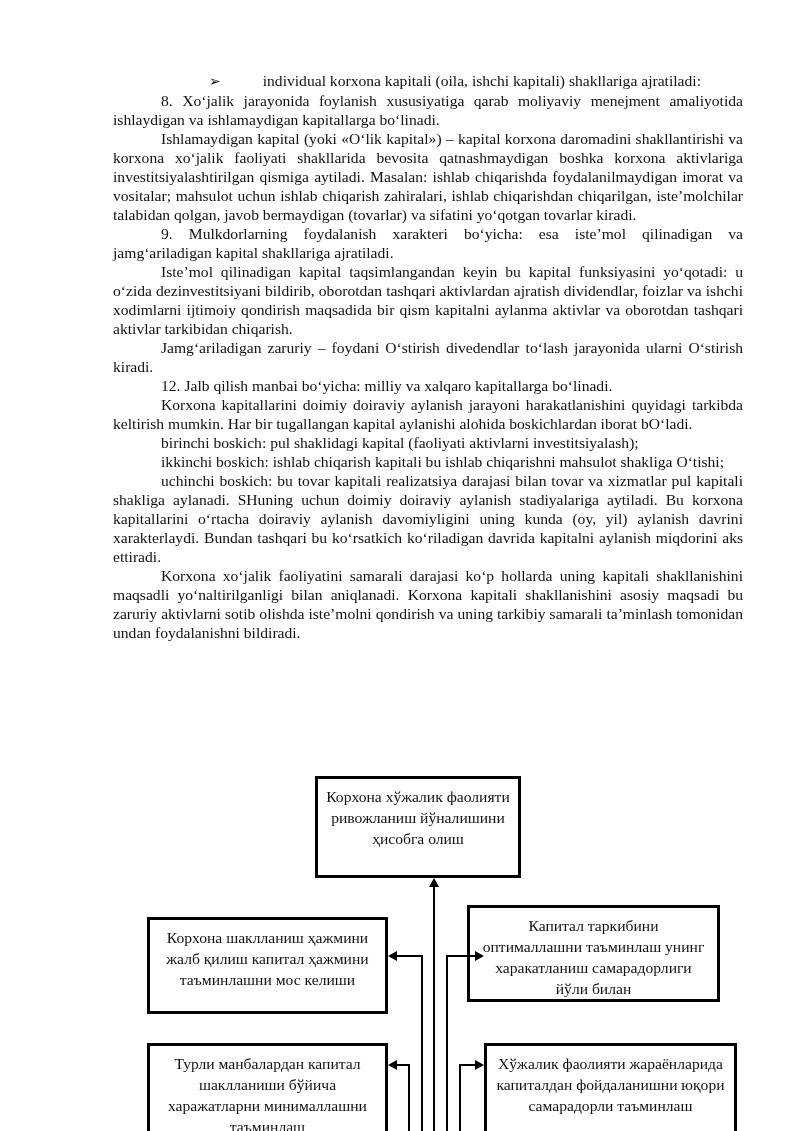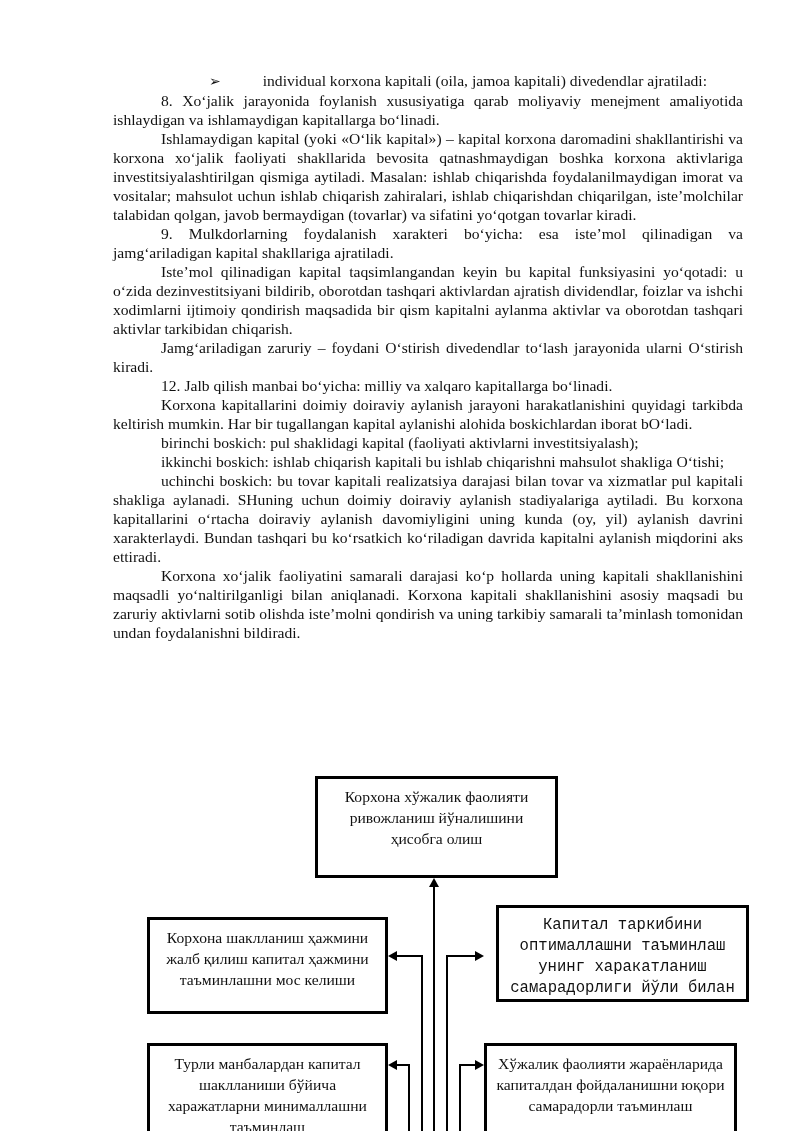--- a/index.html
+++ b/index.html
@@ -14,37 +14,37 @@
   }
   .para{margin:0;text-indent:48px;}
   .bullet-glyph{display:inline-block;margin-right:42px;font-size:14px;}
   
   .diagram{position:absolute;left:0;top:0;width:800px;height:1131px;pointer-events:none;}
   .dbox{
     position:absolute;box-sizing:border-box;border:3px solid #000;
     background:#ffffff;text-align:center;
     font-size:15.6px;line-height:21px;padding:7px 8px 0 8px;
   }
-  .box-top{left:315px;top:776px;width:243px;height:102px;}
+  .box-top{left:315px;top:776px;width:206px;height:102px;}
   .box-mid-left{left:147px;top:917px;width:241px;height:97px;}
-  .box-mid-right{left:496px;top:905px;width:253px;height:97px;font-family:Liberation Mono, monospace;}
+  .box-mid-right{left:467px;top:905px;width:253px;height:97px;}
   .box-bot-left{left:147px;top:1043px;width:241px;height:110px;}
   .box-bot-right{left:484px;top:1043px;width:253px;height:110px;}
   .vline{position:absolute;width:2px;background:#000;}
   .hline{position:absolute;height:2px;background:#000;}
   .arr{position:absolute;width:0;height:0;}
   .arr-up{border-left:5px solid transparent;border-right:5px solid transparent;border-bottom:9px solid #000;}
   .arr-left{border-top:5px solid transparent;border-bottom:5px solid transparent;border-right:9px solid #000;}
   .arr-right{border-top:5px solid transparent;border-bottom:5px solid transparent;border-left:9px solid #000;}
 </style>
 </head>
 <body>
 
 <div class="text-block">
-  <p class="para"><span class="bullet-glyph">➢</span><span>individual korxona kapitali (oila, jamoa kapitali) divedendlar ajratiladi:</span></p>
+  <p class="para"><span class="bullet-glyph">➢</span><span>individual korxona kapitali (oila, ishchi kapitali) shakllariga ajratiladi:</span></p>
   <p class="para">8. Xoʻjalik jarayonida foylanish xususiyatiga qarab moliyaviy menejment amaliyotida ishlaydigan va ishlamaydigan kapitallarga boʻlinadi.</p>
   <p class="para">Ishlamaydigan kapital (yoki «Oʻlik kapital») – kapital korxona daromadini shakllantirishi va korxona xoʻjalik faoliyati shakllarida bevosita qatnashmaydigan boshka korxona aktivlariga investitsiyalashtirilgan qismiga aytiladi. Masalan: ishlab chiqarishda foydalanilmaydigan imorat va vositalar; mahsulot uchun ishlab chiqarish zahiralari, ishlab chiqarishdan chiqarilgan, isteʼmolchilar talabidan qolgan, javob bermaydigan (tovarlar) va sifatini yoʻqotgan tovarlar kiradi.</p>
   <p class="para">9. Mulkdorlarning foydalanish xarakteri boʻyicha: esa isteʼmol qilinadigan va jamgʻariladigan kapital shakllariga ajratiladi.</p>
   <p class="para">Isteʼmol qilinadigan kapital taqsimlangandan keyin bu kapital funksiyasini yoʻqotadi: u oʻzida dezinvestitsiyani bildirib, oborotdan tashqari aktivlardan ajratish dividendlar, foizlar va ishchi xodimlarni ijtimoiy qondirish maqsadida bir qism kapitalni aylanma aktivlar va oborotdan tashqari aktivlar tarkibidan chiqarish.</p>
   <p class="para">Jamgʻariladigan zaruriy – foydani Oʻstirish divedendlar toʻlash jarayonida ularni Oʻstirish kiradi.</p>
   <p class="para">12. Jalb qilish manbai boʻyicha: milliy va xalqaro kapitallarga boʻlinadi.</p>
   <p class="para">Korxona kapitallarini doimiy doiraviy aylanish jarayoni harakatlanishini quyidagi tarkibda keltirish mumkin. Har bir tugallangan kapital aylanishi alohida boskichlardan iborat bOʻladi.</p>
   <p class="para">birinchi boskich: pul shaklidagi kapital (faoliyati aktivlarni investitsiyalash);</p>
   <p class="para">ikkinchi boskich: ishlab chiqarish kapitali bu ishlab chiqarishni mahsulot shakliga Oʻtishi;</p>
   <p class="para">uchinchi boskich: bu tovar kapitali realizatsiya darajasi bilan tovar va xizmatlar pul kapitali shakliga aylanadi. SHuning uchun doimiy doiraviy aylanish stadiyalariga aytiladi. Bu korxona kapitallarini oʻrtacha doiraviy aylanish davomiyligini uning kunda (oy, yil) aylanish davrini xarakterlaydi. Bundan tashqari bu koʻrsatkich koʻriladigan davrida kapitalni aylanish miqdorini aks ettiradi.</p>

